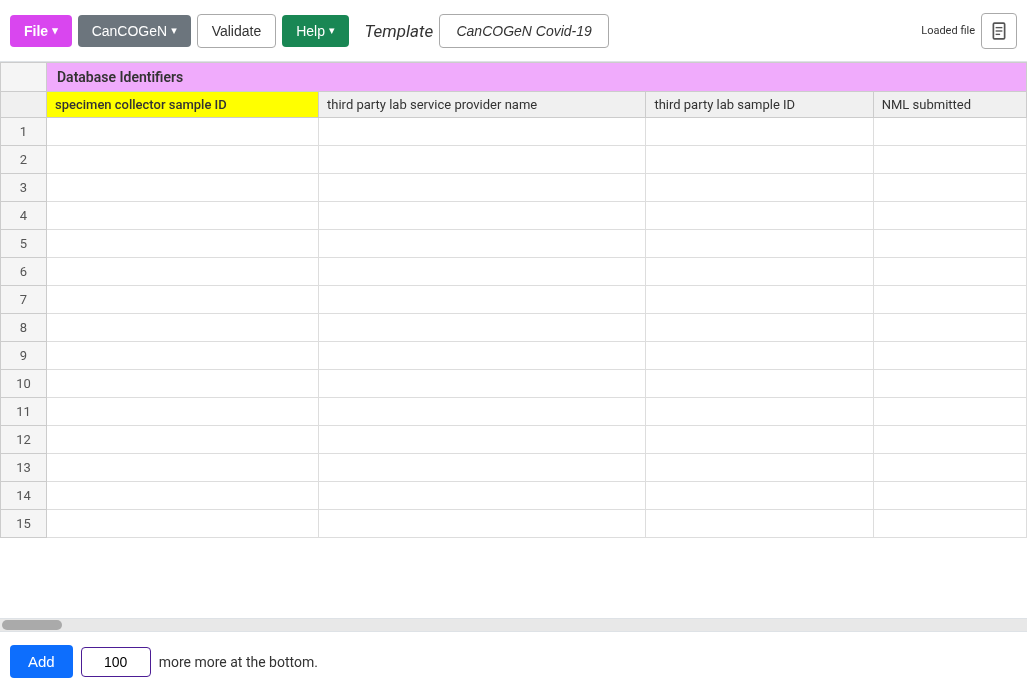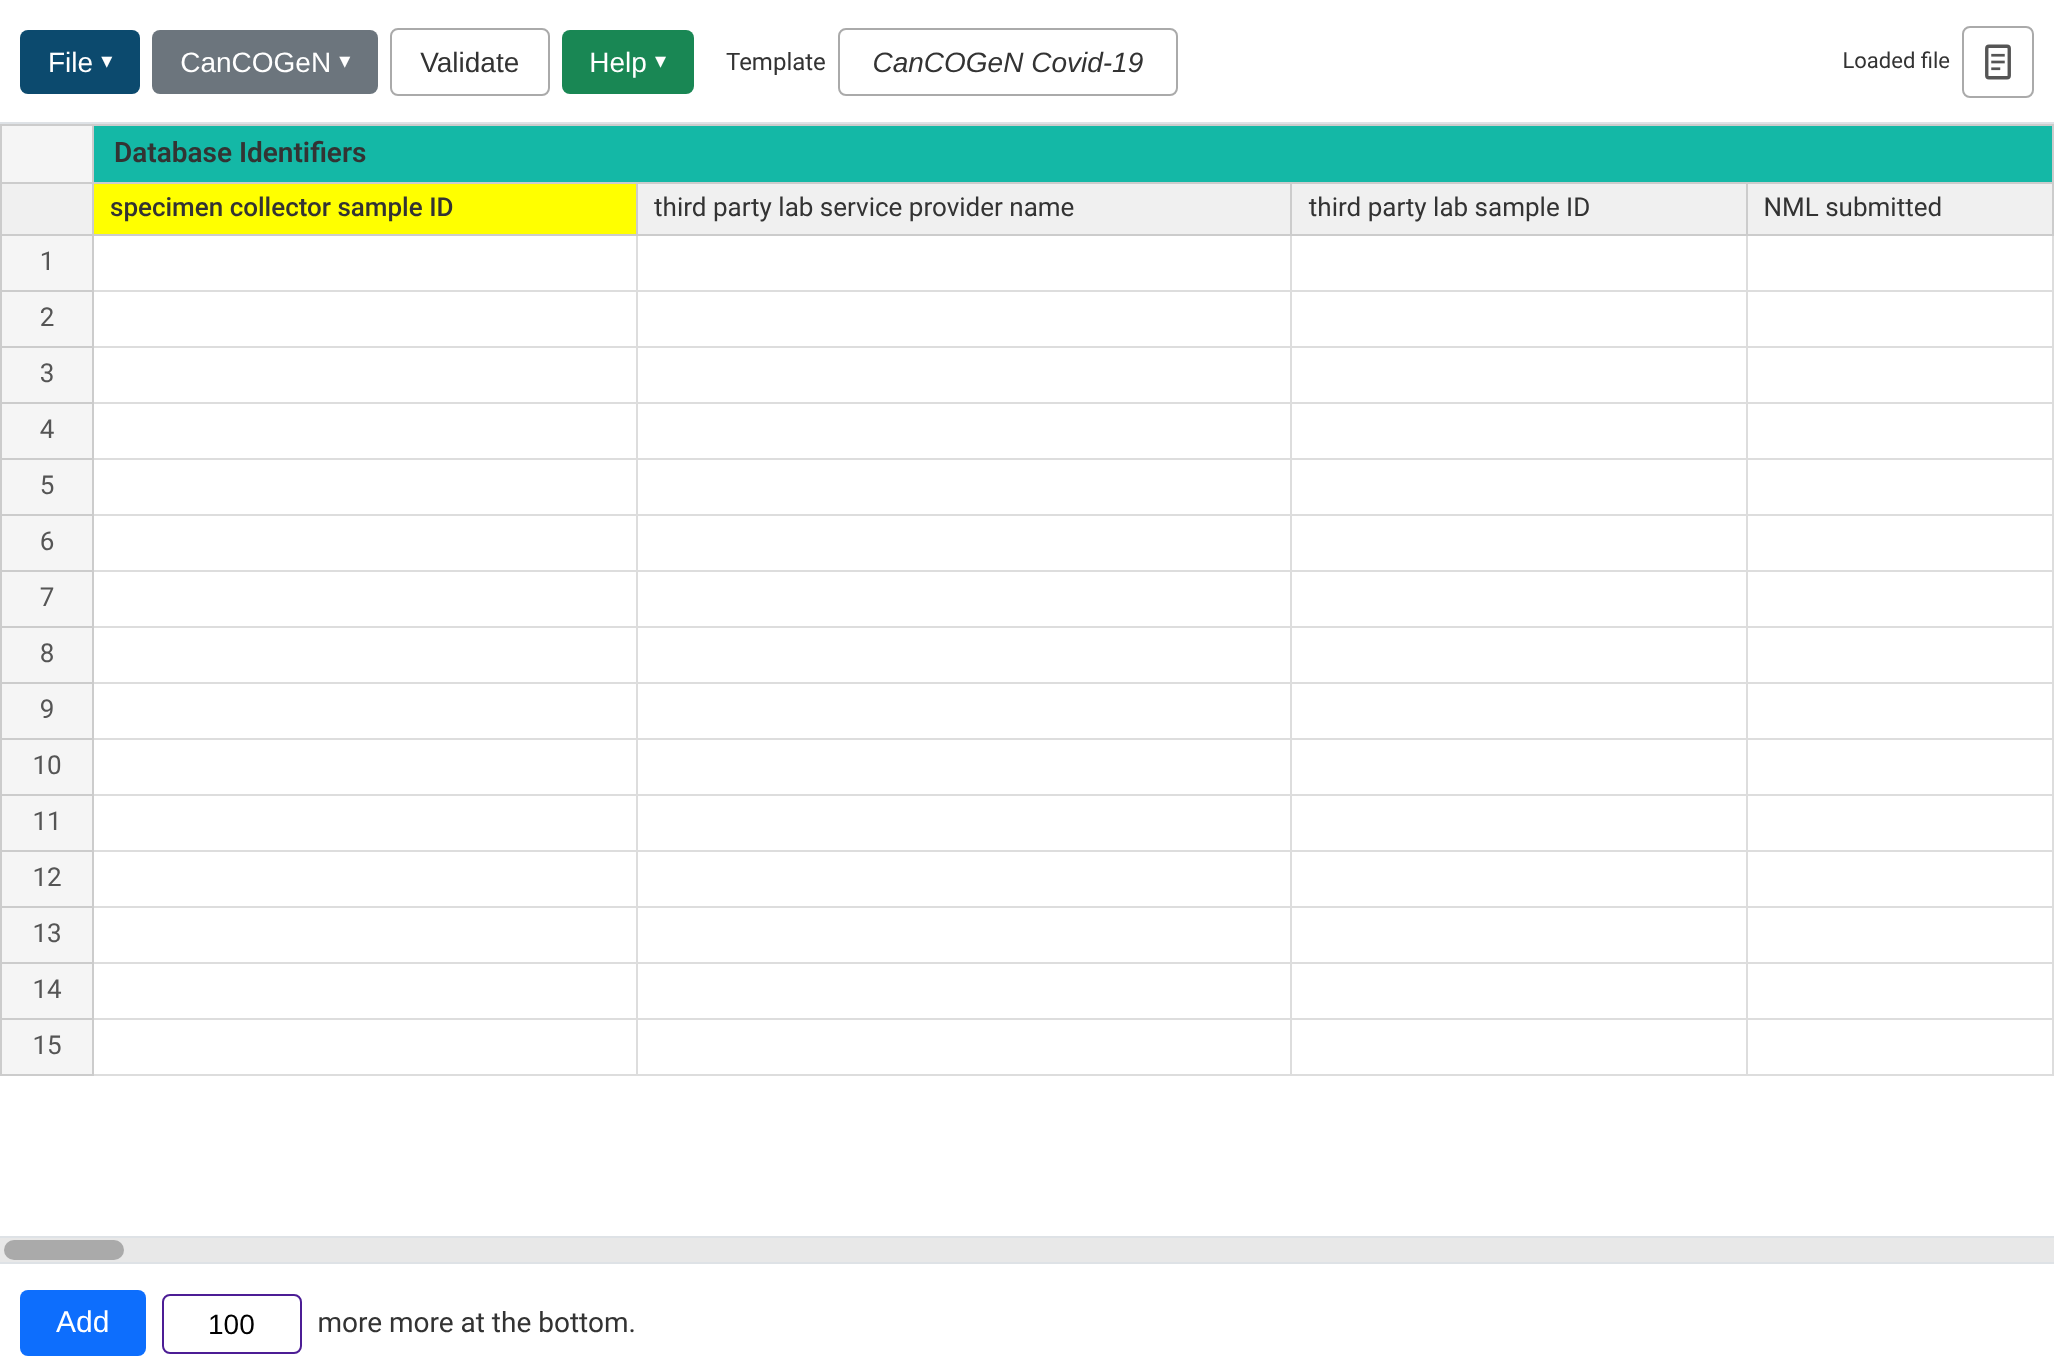--- a/index.html
+++ b/index.html
@@ -32,22 +32,23 @@
       align-items: center;
       gap: 4px;
       padding: 8px 14px;
       font-size: 14px;
       border: none;
       cursor: pointer;
       border-radius: 4px;
     }
 
     .btn-primary {
-      background-color: #0c4a6e;
+      background-color: #d946ef;
       color: #fff;
+      font-weight: bold;
     }
 
     .btn-secondary {
       background-color: #6c757d;
       color: #fff;
     }
 
     .btn-validate {
       background-color: #fff;
       color: #333;
@@ -59,22 +60,23 @@
       color: #fff;
     }
 
     .btn-caret::after {
       content: " ▾";
       font-size: 11px;
     }
 
     .toolbar-label {
       color: #333;
-      font-size: 12px;
+      font-size: 17px;
       margin-left: 10px;
+      font-style: italic;
     }
 
     .btn-template-val {
       background: #fff;
       border: 1px solid #aaa;
       color: #333;
       border-radius: 4px;
       padding: 8px 16px;
       font-size: 14px;
       cursor: pointer;
@@ -121,21 +123,21 @@
       background: #f5f5f5;
       text-align: center;
       color: #555;
       border: 1px solid #ccc;
       padding: 4px 6px;
       font-size: 13px;
     }
 
     
     .group-header-row th {
-      background: #14b8a6;
+      background: #f0abfc;
       border: 1px solid #ccc;
       padding: 6px 10px;
       text-align: left;
       font-weight: 600;
       font-size: 14px;
       color: #333;
     }
     .group-header-row th.empty-corner {
       background: #f5f5f5;
     }

